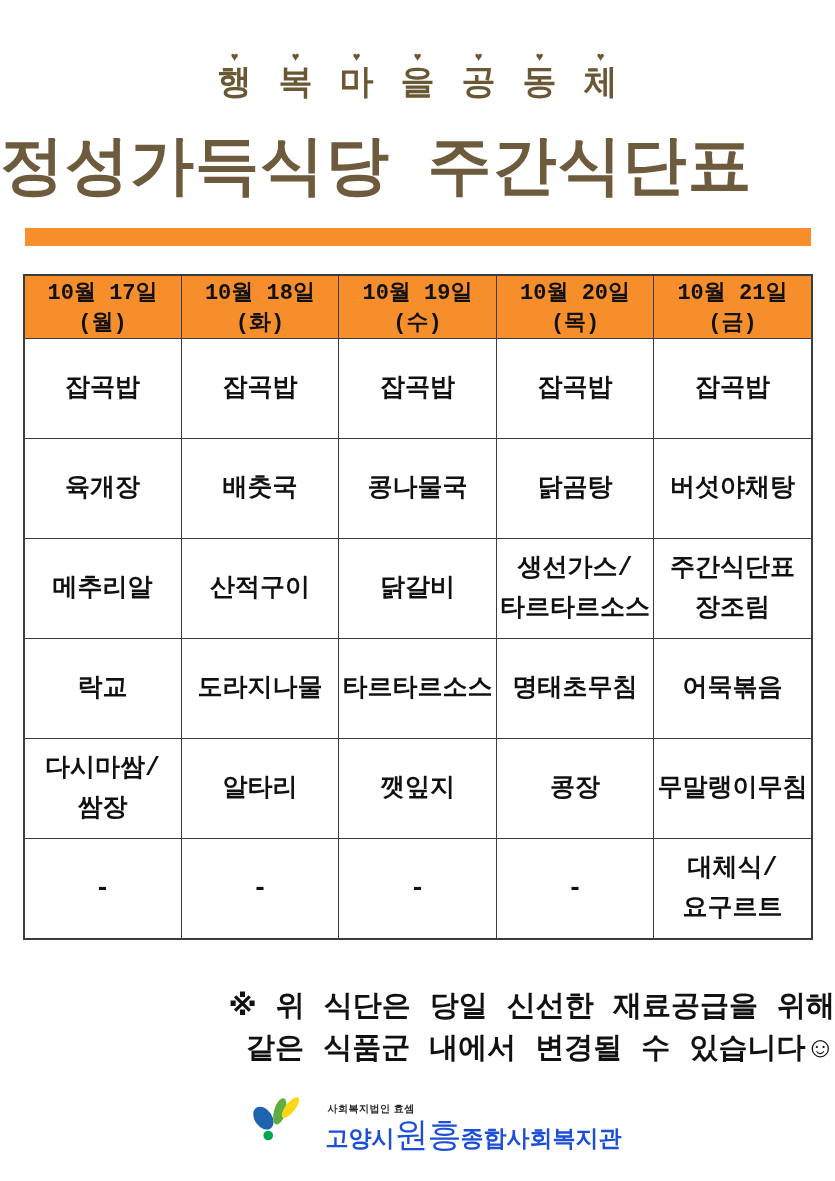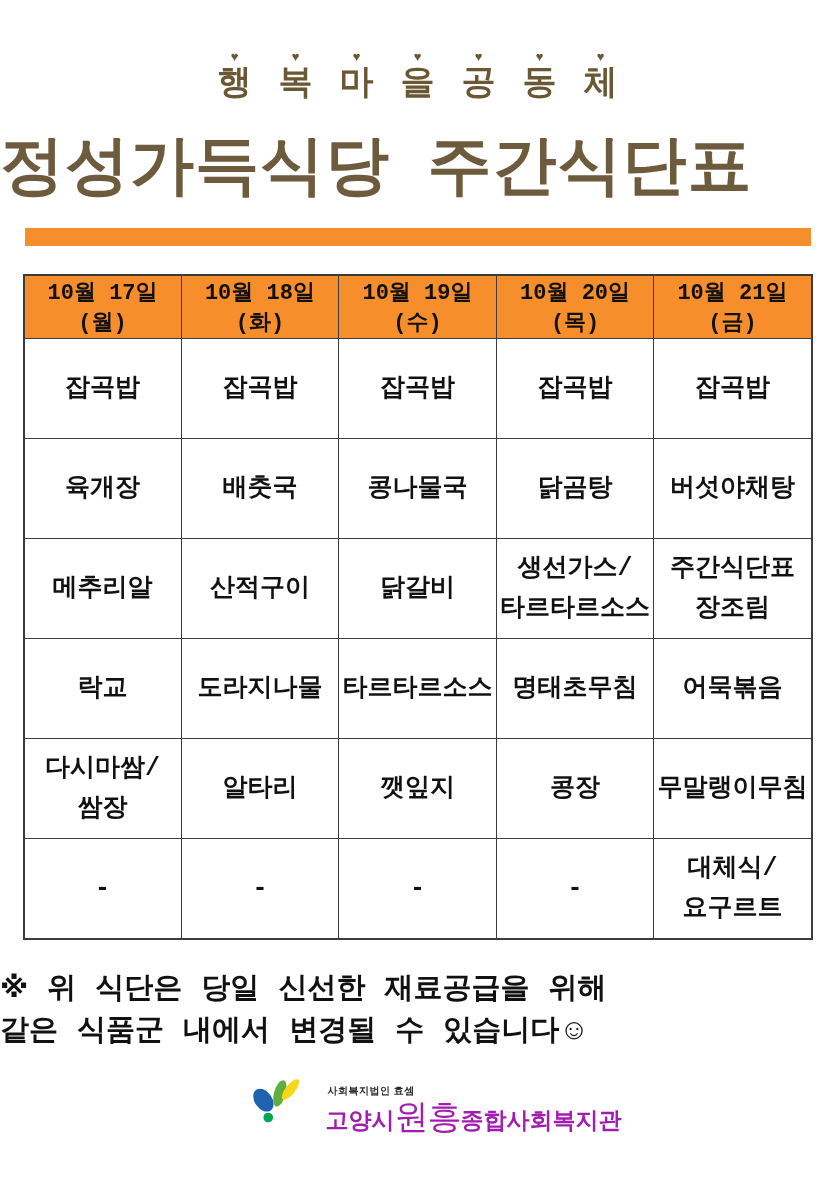--- a/index.html
+++ b/index.html
@@ -96,22 +96,22 @@
     font-weight: 800;
     color: var(--text-black, #111111);
     text-align: center;
     vertical-align: middle;
     white-space: pre-line;
     line-height: 1.6;
   }
 
   
   .note {
-    margin-top: 26px;
-    text-align: left;
+    margin-top: 44px;
+    text-align: right;
     color: var(--text-black, #111111);
   }
   .note p {
     margin: 0;
     font-size: 29px;
     font-weight: 800;
     word-spacing: 11px;
     line-height: 1.45;
   }
 
@@ -139,21 +139,21 @@
   .logo-foundation {
     font-size: 10px;
     font-weight: 700;
     color: #2b2b2b;
     letter-spacing: 0.5px;
     margin-left: 2px;
   }
   .logo-name {
     display: flex;
     align-items: baseline;
-    color: #a21caf;
+    color: #1d4ed8;
     line-height: 1;
     margin-top: 1px;
   }
   .logo-name .nm { font-size: 23px; font-weight: 800; }
   .logo-name .nm-emph { font-size: 34px; font-weight: 400; letter-spacing: -1px; }
 </style>
 </head>
 <body>
 
 <div class="page" style="--orange: #F78E2C; --title-brown: #6E5A3C; --header-brown: #6A5733; --table-border: #3C3C3C; --text-black: #111111;">

